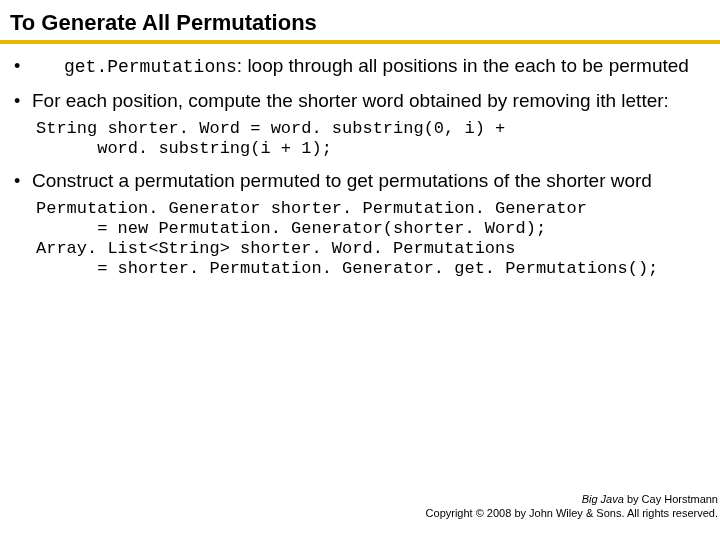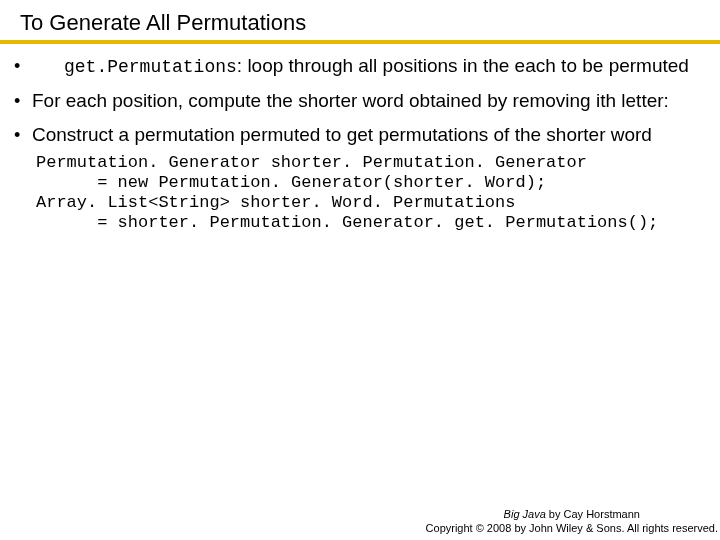--- a/index.html
+++ b/index.html
@@ -7,22 +7,22 @@
     width: 720px;
     height: 540px;
     background: #fff;
     font-family: Arial, Helvetica, sans-serif;
     color: #000;
     position: relative;
     overflow: hidden;
   }
   .title {
     font-size: 22px;
-    font-weight: normal;
-    padding: 10px 10px 4px 20px;
+    font-weight: bold;
+    padding: 10px 10px 4px 10px;
   }
   .title-rule {
     height: 4px;
     background: #e6b800;
     margin: 0 0 8px 0;
   }
   .content {
     padding: 0 14px 0 14px;
   }
   .bullet-item {
@@ -49,22 +49,22 @@
   .code-block {
     font-family: "Courier New", Courier, monospace;
     font-size: 17px;
     line-height: 20px;
     white-space: pre;
     margin: 4px 0 6px 22px;
   }
   .footer {
     position: absolute;
     right: 2px;
-    bottom: 5px;
-    text-align: center;
+    bottom: 20px;
+    text-align: right;
     font-size: 11px;
     line-height: 14px;
   }
   .footer .bj { font-style: italic; }
 </style>
 </head>
 <body>
 
 <div class="title">To Generate All Permutations</div>
 <div class="title-rule"></div>
@@ -76,20 +76,22 @@
     <div class="bullet-text">
       <span class="mono">get.Permutations</span><span>: loop through all positions in the each to be permuted</span>
     </div>
   </div>
 
   <div class="bullet-item">
     <div class="bullet-dot">•</div>
     <div class="bullet-text">For each position, compute the shorter word obtained by removing ith letter:</div>
   </div>
 
+  <div class="code-block">String shorter. Word = word. substring(0, i) +
+      word. substring(i + 1);</div>
 
   <div class="bullet-item">
     <div class="bullet-dot">•</div>
     <div class="bullet-text">Construct a permutation permuted to get permutations of the shorter word</div>
   </div>
 
   <div class="code-block">Permutation. Generator shorter. Permutation. Generator
       = new Permutation. Generator(shorter. Word);
 Array. List&lt;String&gt; shorter. Word. Permutations
       = shorter. Permutation. Generator. get. Permutations();</div>

